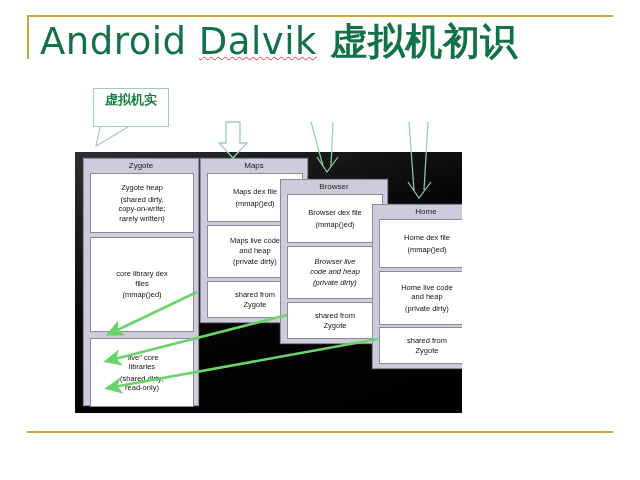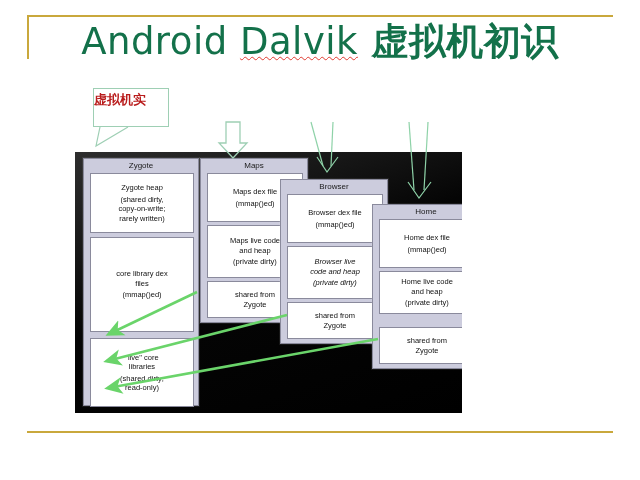--- a/index.html
+++ b/index.html
@@ -53,21 +53,20 @@
     top: 17px;
     width: 560px;
     height: 50px;
     color: #13714a;
     font-size: 37px;
     line-height: 50px;
     font-family: "DejaVu Sans", sans-serif;
     font-weight: 400;
     letter-spacing: 0.5px;
     white-space: nowrap;
-    text-align: center;
   }
   #title .en {
     font-family: "DejaVu Sans", sans-serif;
   }
   #title .misspelled {
     position: relative;
     text-decoration: underline;
     text-decoration-color: #e03a30;
     text-decoration-style: wavy;
     text-decoration-thickness: 1px;
@@ -77,23 +76,23 @@
     font-family: "DejaVu Sans", sans-serif;
     font-weight: 600;
   }
 
   
   .callout {
     position: absolute;
     box-sizing: border-box;
     border: 1px solid #9ecfb4;
     background: #ffffff;
-    color: #b91c1c;
+    color: #15803d;
     font-weight: bold;
-    text-align: left;
+    text-align: center;
     font-family: "DejaVu Sans", sans-serif;
   }
   #callout-left {
     left: 93px;
     top: 88px;
     width: 76px;
     height: 39px;
     font-size: 13px;
     line-height: 19px;
     padding-top: 1px;
@@ -233,21 +232,21 @@
         <div>Zygote</div>
       </div>
     </div>
 
     <div class="proc" style="left:297px; top:52px; width:108px; height:165px;">
       <div class="proc-title">Home</div>
       <div class="cell" style="left:6px; top:14px; width:96px; height:49px;">
         <div>Home dex file</div>
         <div class="l2">(mmap()ed)</div>
       </div>
-      <div class="cell" style="left:6px; top:66px; width:96px; height:43px;text-align:center;">
+      <div class="cell" style="left:6px; top:66px; width:96px; height:54px;text-align:center;">
         <div>Home live code</div>
         <div>and heap</div>
         <div class="l2">(private dirty)</div>
       </div>
       <div class="cell" style="left:6px; top:122px; width:96px; height:37px;">
         <div>shared from</div>
         <div>Zygote</div>
       </div>
     </div>
 

